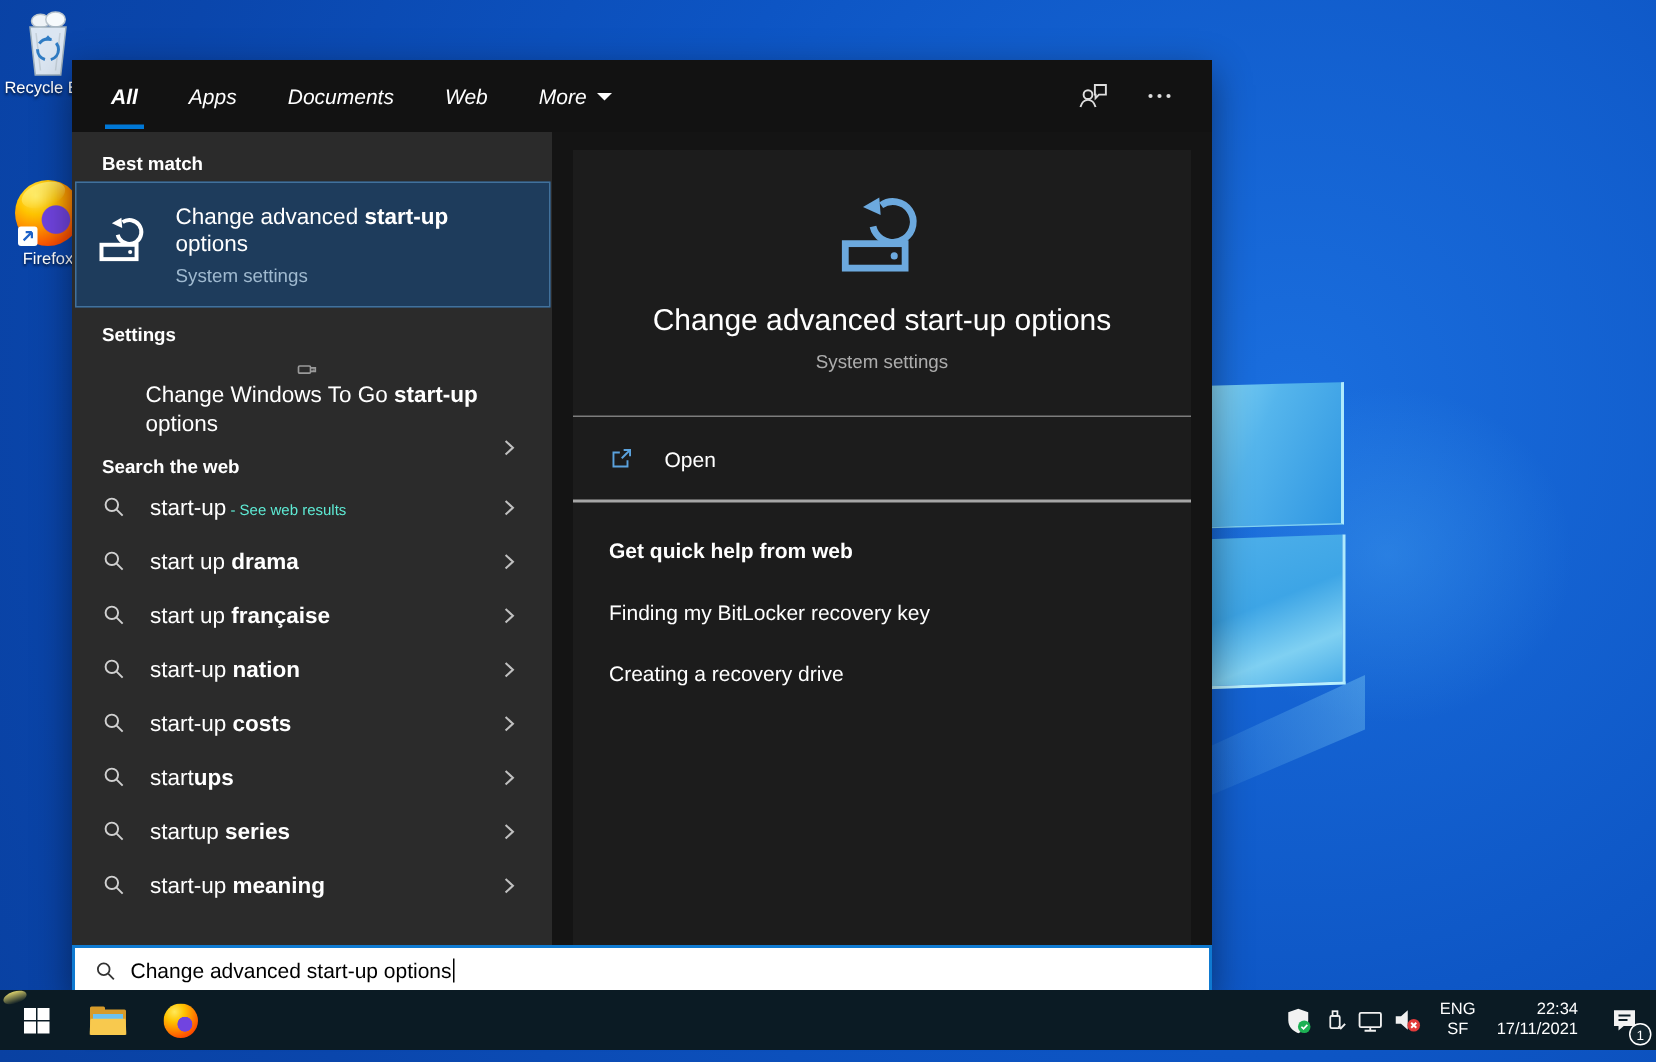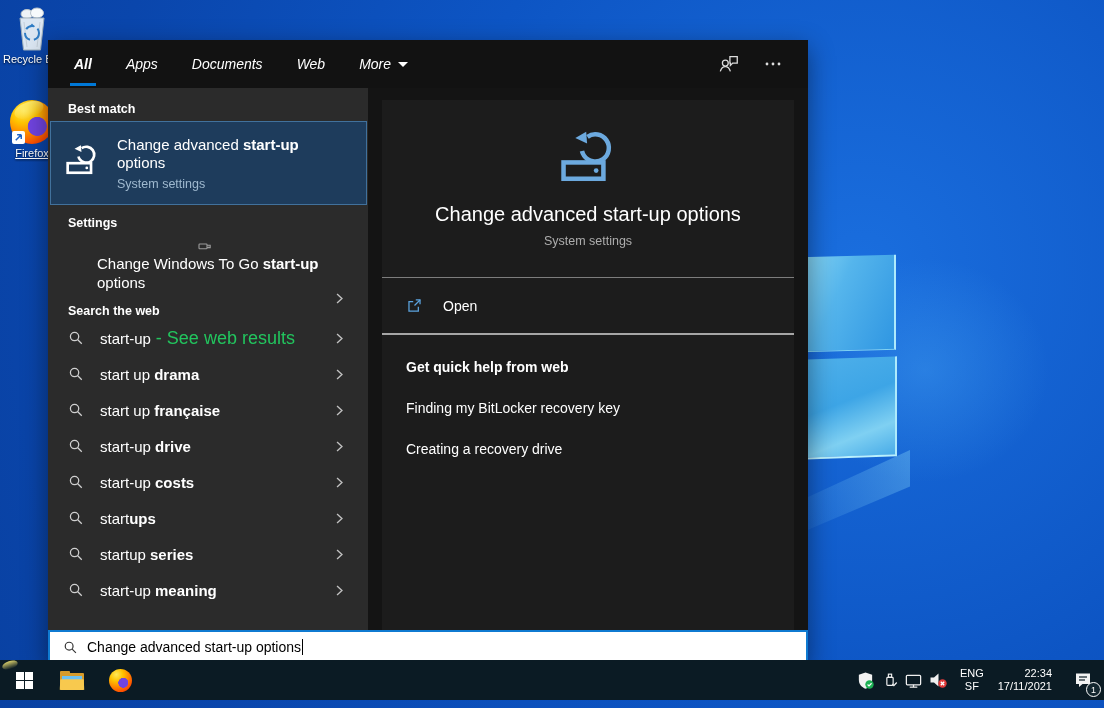--- a/index.html
+++ b/index.html
@@ -18,21 +18,21 @@
     background:linear-gradient(160deg,#4fb0ea 0%,#3da5e6 45%,#7fd0f2 75%,#49ace8 100%); }
   .streak { position:absolute; left:690px; top:450px; width:220px; height:130px;
     background:linear-gradient(250deg, rgba(140,220,250,.35), rgba(140,220,250,0) 60%);
     clip-path:polygon(100% 0,100% 28%,0 100%,0 78%); }
 
   
   .desk-icon { position:absolute; width:64px; text-align:center; color:#fff; font-size:11px;
     text-shadow:0 1px 2px rgba(0,0,0,.8); }
   .desk-icon .art { width:44px; height:44px; margin:0 auto 3px; position:relative; }
   .di-recycle { left:0px; top:6px; }
-  .di-firefox { left:0px; top:100px;text-decoration:underline; }
+  .di-firefox { left:0px; top:120px; }
   .ff-ball { width:44px; height:44px; border-radius:50%;
     background: radial-gradient(circle at 62% 60%, #7144e0 0 24%, rgba(0,0,0,0) 26%),
                 radial-gradient(circle at 32% 24%, #ffe95a 0%, #ffc400 28%, #ff8a00 52%, #ff4e00 76%, #e03a00 100%); }
   .ff-ball::after { content:""; position:absolute; left:4px; top:2px; width:30px; height:16px; border-radius:50%;
     background:linear-gradient(180deg, rgba(255,240,120,.85), rgba(255,240,120,0)); transform:rotate(-18deg); }
   .shortcut { position:absolute; left:2px; bottom:0px; width:13px; height:13px; background:#fff; border-radius:2px; }
   .shortcut svg { position:absolute; inset:1px; }
 
   
   .search-window { position:absolute; left:48px; top:40px; width:760px; height:624px; background:#141414;
@@ -56,21 +56,21 @@
   .tile-title { font-size:15px; line-height:18px; }
   .tile-sub { font-size:12.5px; color:#9fb9cf; margin-top:5px; }
 
   .row-item { display:flex; align-items:center; padding-left:20px; padding-right:10px; color:#fff; cursor:default; }
   .row-item .lead-icon { width:16px; height:16px; color:#d0d0d0; flex:none; margin-right:16px; }
   .row-item .chev { width:13px; height:13px; color:#c0c0c0; margin-left:auto; margin-right:12px; flex:none; }
   .settings-item { height:52px; margin-top:6px;flex-direction:column; }
   .settings-item .txt { font-size:15px; line-height:19px; width:232px; }
   .web-item { height:36px; }
   .web-item .txt { font-size:15px; white-space:nowrap; }
-  .web-note { font-size:18px; color:#22c55e; }
+  .web-note { font-size:10px; color:#5eead4; }
   .bold { font-weight:bold; }
   .mt12 { margin-top:12px; }
 
   .right-panel { margin:12px 14px 0 14px; flex:1; background:#1c1c1c; color:#fff; display:flex; flex-direction:column; align-items:center; }
   .rp-icon { width:58px; height:58px; color:#6ca9de; margin-top:28px; }
   .rp-title { font-size:20px; font-weight:400; margin-top:17px; }
   .rp-sub { font-size:12.5px; color:#adadad; margin-top:8px; }
   .rp-sep1 { width:100%; height:1px; background:#7d7d7d; margin-top:29px; }
   .rp-sep2 { width:100%; height:2px; background:#a6a6a6; }
   .open-row { width:100%; height:55px; display:flex; align-items:center; padding-left:24px; gap:20px; cursor:default; }
@@ -267,21 +267,21 @@
           </svg>
         <div class="txt"><span>start up </span><span class="bold">française</span></div>
         <svg class="chev" viewBox="0 0 16 16">
             <use href="#sym-chevron"></use>
           </svg>
       </div>
       <div class="row-item web-item">
         <svg class="lead-icon" viewBox="0 0 20 20">
             <use href="#sym-search"></use>
           </svg>
-        <div class="txt"><span>start-up </span><span class="bold">drive</span></div>
+        <div class="txt"><span>start-up </span><span class="bold">nation</span></div>
         <svg class="chev" viewBox="0 0 16 16">
             <use href="#sym-chevron"></use>
           </svg>
       </div>
       <div class="row-item web-item">
         <svg class="lead-icon" viewBox="0 0 20 20">
             <use href="#sym-search"></use>
           </svg>
         <div class="txt"><span>start-up </span><span class="bold">costs</span></div>
         <svg class="chev" viewBox="0 0 16 16">

